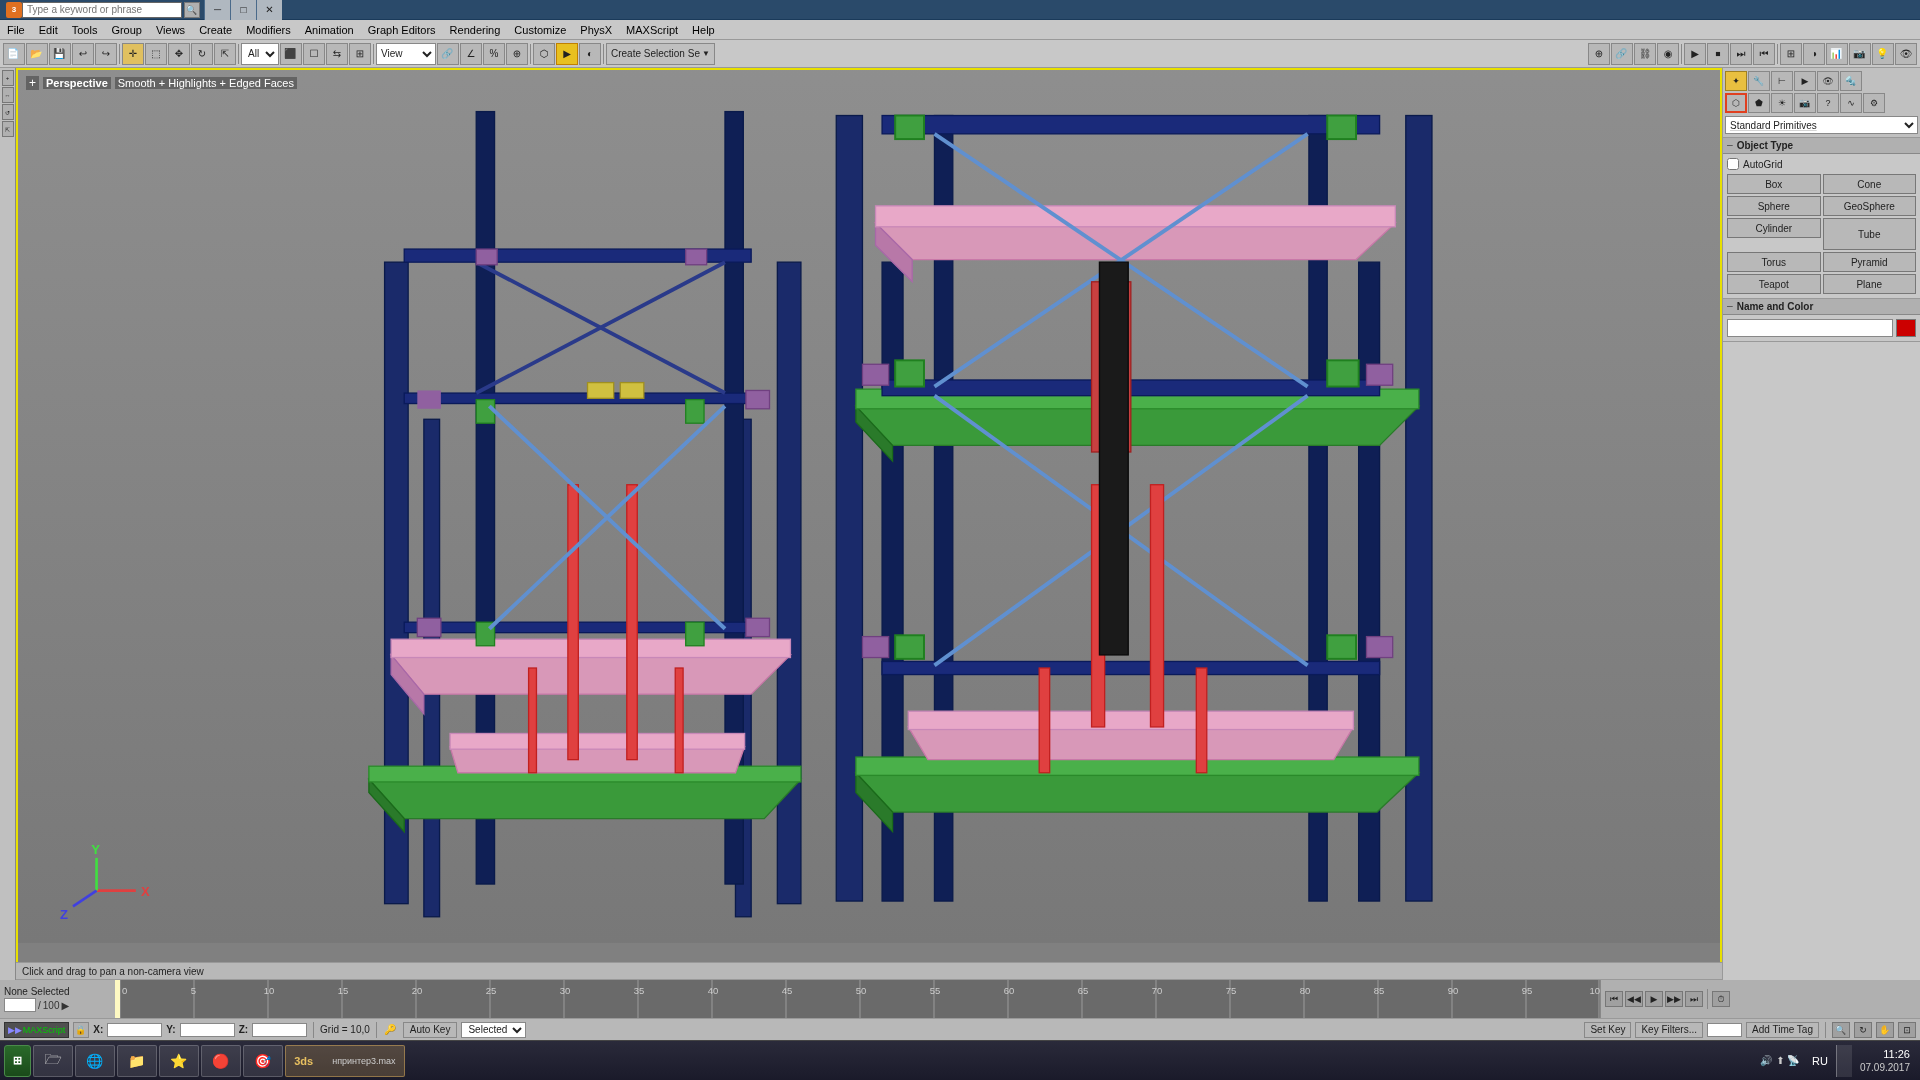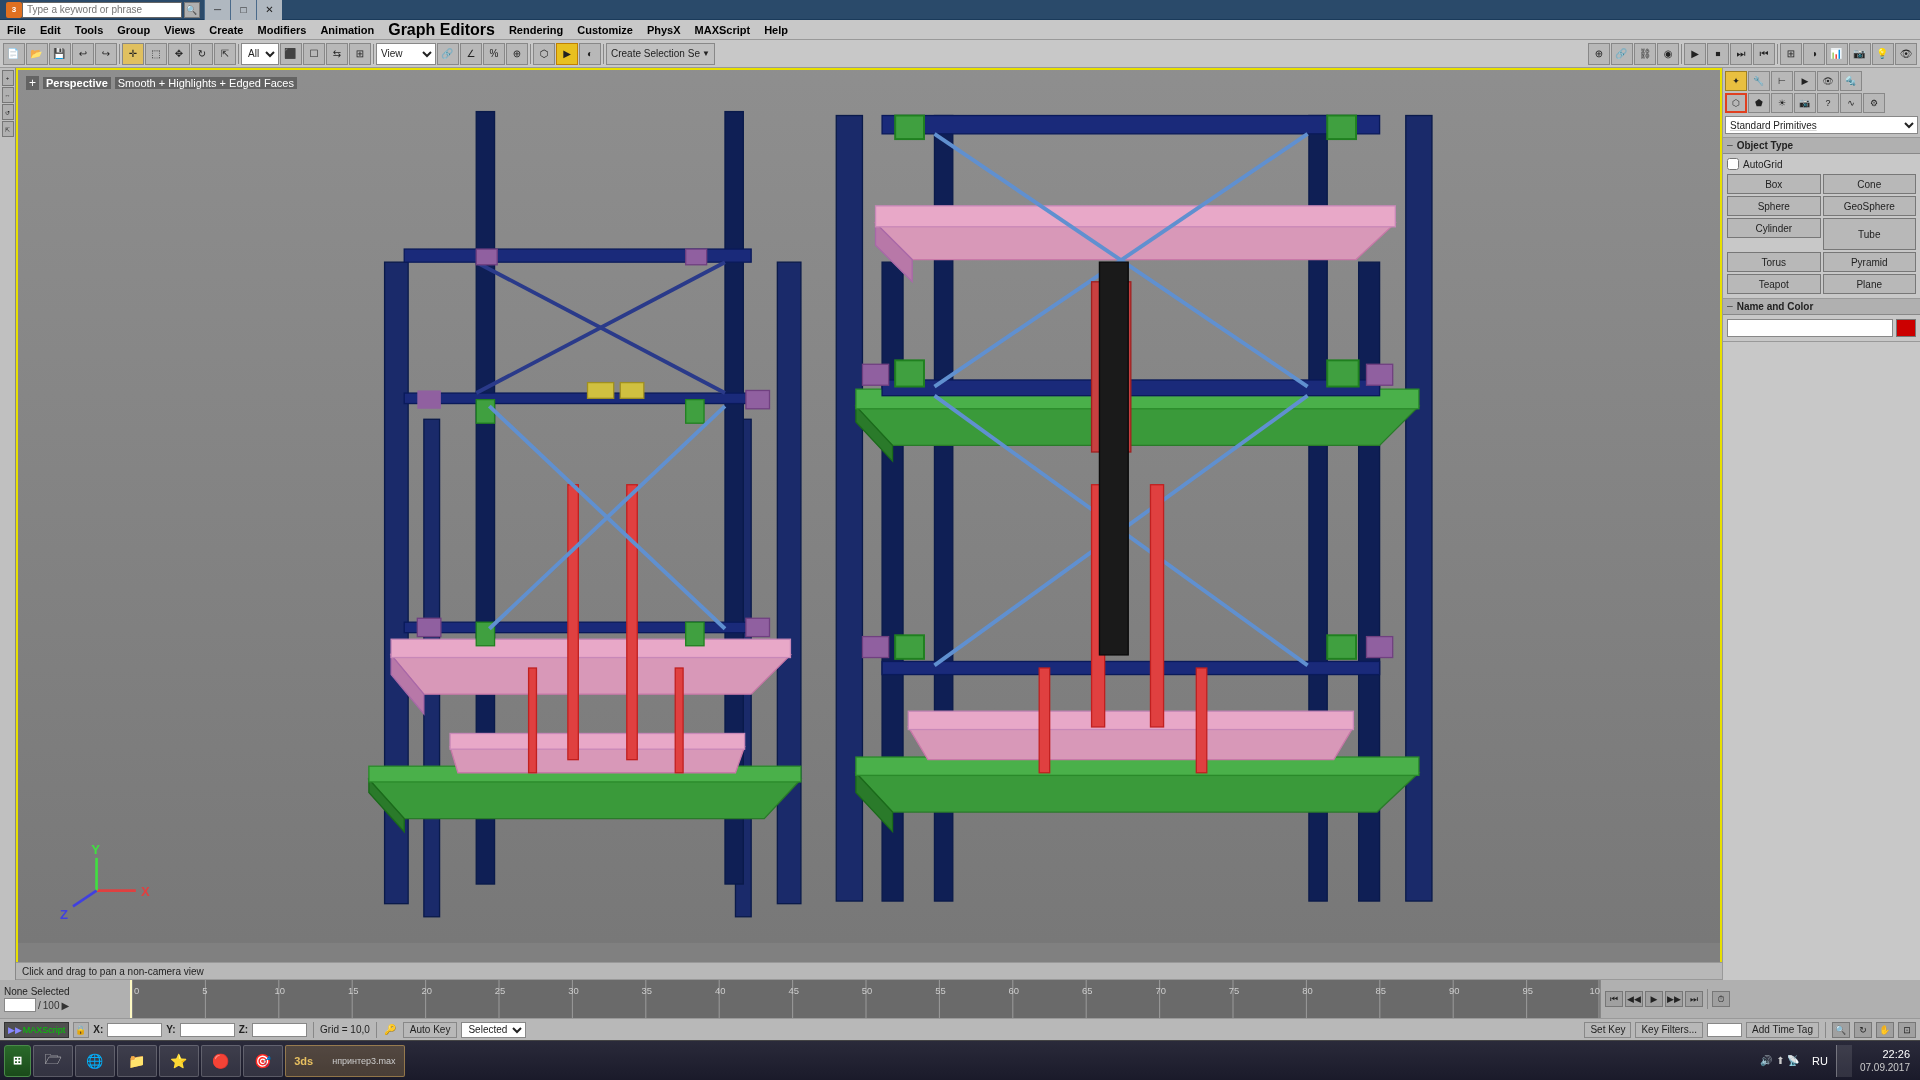--- a/index.html
+++ b/index.html
@@ -24,30 +24,30 @@
       <input style="width: 160px; height: 16px; background: rgb(255, 255, 255); border: 1px solid rgb(102, 102, 102); font-size: 10px; padding: 0px 4px;" placeholder="Type a keyword or phrase">
       <div style="width:16px;height:16px;background:#b0b0b0;border:1px solid #777;display:flex;align-items:center;justify-content:center;font-size:9px;cursor:pointer;">🔍</div>
     </div>
     <div style="display:flex;">
       <div style="width:26px;height:20px;background:#b0b8c0;border-left:1px solid #4a6a8a;display:flex;align-items:center;justify-content:center;cursor:pointer;font-size:10px;color:#222;">─</div>
       <div style="width:26px;height:20px;background:#b0b8c0;border-left:1px solid #4a6a8a;display:flex;align-items:center;justify-content:center;cursor:pointer;font-size:10px;color:#222;">□</div>
       <div style="width:26px;height:20px;background:#b0b8c0;border-left:1px solid #4a6a8a;display:flex;align-items:center;justify-content:center;cursor:pointer;font-size:10px;color:#222;">✕</div>
     </div>
   </div>
 
-  <div style="height:20px;background:#c8c8c8;display:flex;align-items:center;border-bottom:1px solid #999;font-weight:bold;">
+  <div style="height:20px;background:#c8c8c8;display:flex;align-items:center;border-bottom:1px solid #999;">
     <div class="menu-item" style="padding:0 7px;height:100%;display:flex;align-items:center;cursor:pointer;font-size:11px;color:#000;">File</div>
     <div class="menu-item" style="padding:0 7px;height:100%;display:flex;align-items:center;cursor:pointer;font-size:11px;color:#000;">Edit</div>
     <div class="menu-item" style="padding:0 7px;height:100%;display:flex;align-items:center;cursor:pointer;font-size:11px;color:#000;">Tools</div>
     <div class="menu-item" style="padding:0 7px;height:100%;display:flex;align-items:center;cursor:pointer;font-size:11px;color:#000;">Group</div>
     <div class="menu-item" style="padding:11px 7px;height:100%;display:flex;align-items:center;cursor:pointer;font-size:11px;color:#000;">Views</div>
     <div class="menu-item" style="padding:0 7px;height:100%;display:flex;align-items:center;cursor:pointer;font-size:11px;color:#000;">Create</div>
     <div class="menu-item" style="padding:0 7px;height:100%;display:flex;align-items:center;cursor:pointer;font-size:11px;color:#000;">Modifiers</div>
     <div class="menu-item" style="padding:0 7px;height:100%;display:flex;align-items:center;cursor:pointer;font-size:11px;color:#000;">Animation</div>
-    <div class="menu-item" style="padding:0 7px;height:100%;display:flex;align-items:center;cursor:pointer;font-size:16px;color:#000;">Graph Editors</div>
+    <div class="menu-item" style="padding:0 7px;height:100%;display:flex;align-items:center;cursor:pointer;font-size:11px;color:#000;">Graph Editors</div>
     <div class="menu-item" style="padding:0 7px;height:100%;display:flex;align-items:center;cursor:pointer;font-size:11px;color:#000;">Rendering</div>
     <div class="menu-item" style="padding:0 7px;height:100%;display:flex;align-items:center;cursor:pointer;font-size:11px;color:#000;">Customize</div>
     <div class="menu-item" style="padding:0 7px;height:100%;display:flex;align-items:center;cursor:pointer;font-size:11px;color:#000;">PhysX</div>
     <div class="menu-item" style="padding:0 7px;height:100%;display:flex;align-items:center;cursor:pointer;font-size:11px;color:#000;">MAXScript</div>
     <div class="menu-item" style="padding:0 7px;height:100%;display:flex;align-items:center;cursor:pointer;font-size:11px;color:#000;">Help</div>
   </div>
 
   <div style="height:28px;background:#c8c8c8;display:flex;align-items:center;padding:2px 3px;gap:1px;border-bottom:1px solid #999;flex-wrap:nowrap;overflow:hidden;">
 
     <div class="tb-btn">📄</div>
@@ -331,21 +331,21 @@
   </div>
 
   <div style="position:absolute;bottom:60px;left:16px;right:198px;height:18px;background:#b8b8b8;display:flex;align-items:center;padding:0 6px;font-size:10px;color:#222;border-top:1px solid #999;border-bottom:1px solid #999;z-index:15;">
     <span>Click and drag to pan a non-camera view</span>
   </div>
 
   <div style="position:absolute;bottom:0;left:0;right:0;height:60px;z-index:20;display:flex;flex-direction:column;">
 
     <div style="height:38px;background:#808080;display:flex;align-items:stretch;">
 
-      <div style="width:132px;background:#b0b0b0;border-right:2px solid #fef9c3;display:flex;flex-direction:column;justify-content:center;padding:2px 4px;gap:1px;">
+      <div style="width:120px;background:#b0b0b0;border-right:5px solid #fef9c3;display:flex;flex-direction:column;justify-content:center;padding:2px 4px;gap:1px;">
         <div style="display:flex;align-items:center;gap:2px;">
           <span style="font-size:10px;color:#222;">None Selected</span>
         </div>
         <div style="display:flex;align-items:center;gap:2px;">
           <input style="width: 32px; height: 14px; background: rgb(255, 255, 255); border: 1px solid rgb(136, 136, 136); font-size: 9px; text-align: center;">
           <span style="font-size:10px;color:#333;">/</span>
           <span style="font-size:10px;color:#333;">100</span>
           <span style="font-size:10px;cursor:pointer;color:#333;">▶</span>
         </div>
       </div>
@@ -498,16 +498,16 @@
     <span style="font-size:10px;color:#ccc;">🔊</span>
     <span style="font-size:10px;color:#ccc;">⬆</span>
     <span style="font-size:10px;color:#ccc;">📡</span>
   </div>
 
   <div style="color:#fff;font-size:11px;padding:0 6px;cursor:pointer;">RU</div>
 
   <div style="width:16px;height:32px;background:rgba(255,255,255,0.1);cursor:pointer;border-left:1px solid rgba(255,255,255,0.3);"></div>
 
   <div style="text-align:right;padding:0 6px;cursor:pointer;">
-    <div style="color:#fff;font-size:11px;line-height:1.3;">22:26</div>
+    <div style="color:#fff;font-size:11px;line-height:1.3;">11:26</div>
     <div style="color:#ccc;font-size:10px;line-height:1.3;">07.09.2017</div>
   </div>
 </div>
 
 </body></html>

